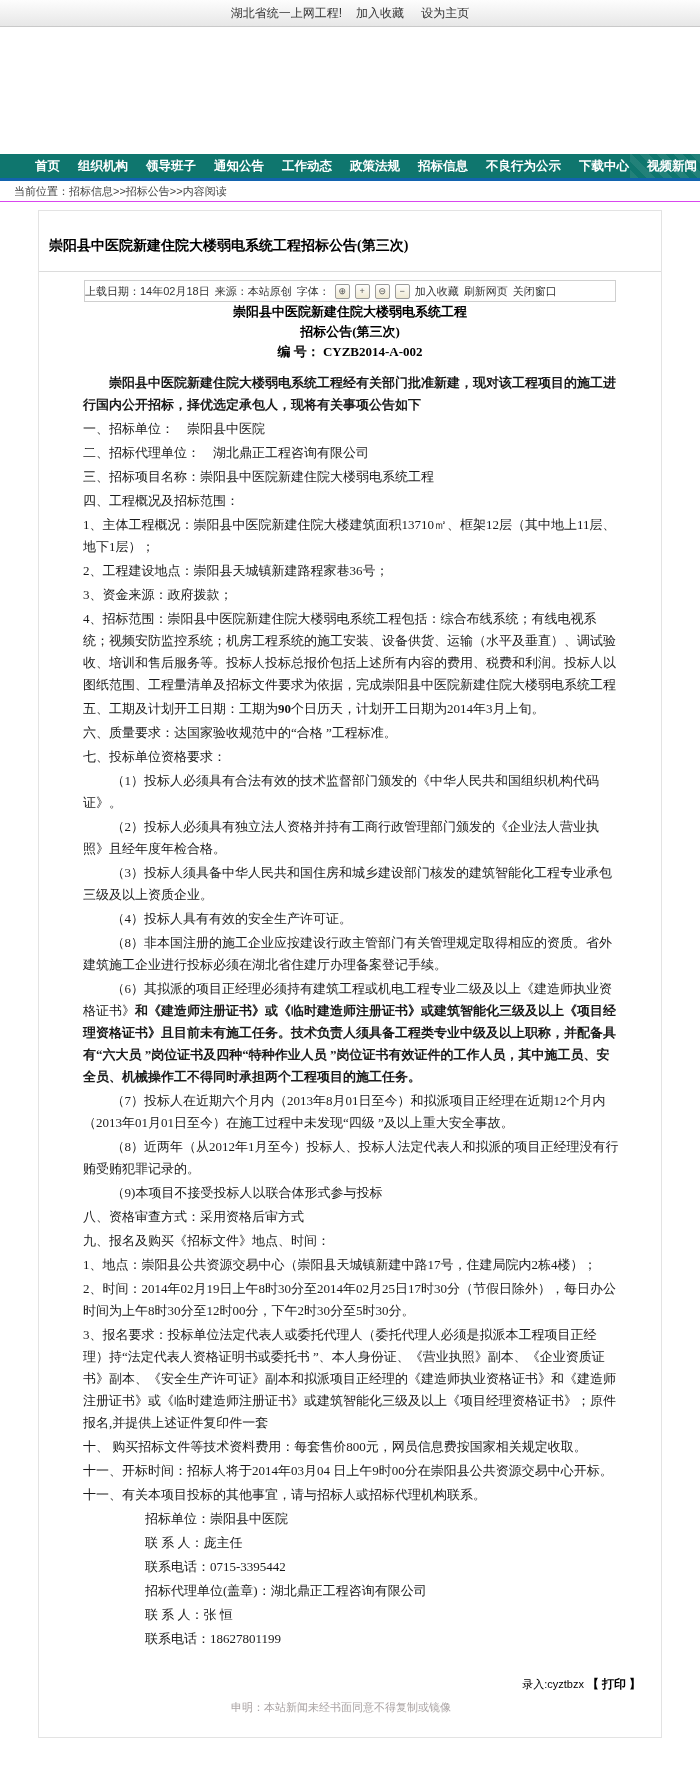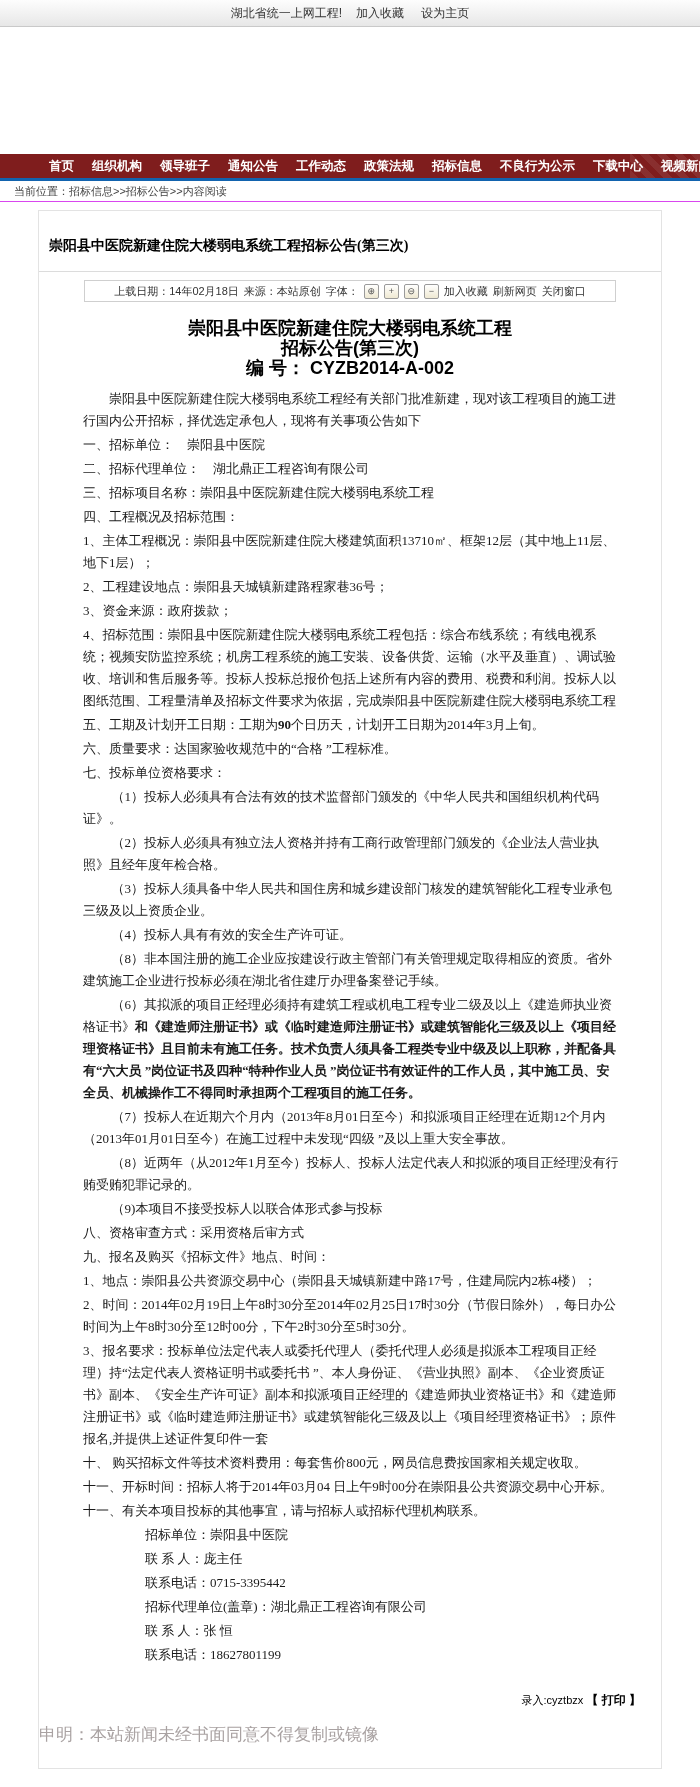--- a/index.html
+++ b/index.html
@@ -17,24 +17,24 @@
     display:flex;justify-content:center;align-items:center;
     padding:0 14px;
     font-size:12px;color:#333;
   }
   .topbar a{color:#333;text-decoration:none;margin-left:14px;}
   
   .banner-space{height:127px;background:#fff;}
   
   .nav{
     height:24px;
-    background:#7f1d1d;
+    background:#0f766e;
     border-bottom:3px solid #1263ae;
     display:flex;align-items:center;
-    padding-left:40px;
+    padding-left:26px;
     position:relative;overflow:hidden;
   }
   .nav-item{
     color:#fff;font-size:12.5px;font-weight:bold;
     padding:0 9px;text-decoration:none;white-space:nowrap;
   }
   .nav-deco{
     position:absolute;right:0;top:0;height:100%;width:70px;
     background:repeating-linear-gradient(45deg,rgba(255,255,255,.08) 0 6px,rgba(255,255,255,0) 6px 12px);
   }
@@ -56,60 +56,60 @@
     text-align:left;
     font-family:"Liberation Serif", serif;
     font-size:14px;font-weight:bold;color:#000;
     padding:26px 10px 16px 10px;
   }
   .title-divider{border:none;border-top:1px solid #dcdcdc;margin:0;}
   .meta-bar{
     width:530px;height:20px;
     margin:8px auto 0 auto;
     border:1px solid #cfcfcf;
-    display:flex;justify-content:center;align-items:center;
+    display:flex;align-items:center;
     gap:5px;font-size:11px;color:#333;white-space:nowrap;
   }
   .meta-bar a{color:#333;text-decoration:none;}
   .ico{
     display:inline-block;width:13px;height:13px;
     border:1px solid #9a9a9a;border-radius:2px;
     background:linear-gradient(#ffffff,#efe9d2);
     font-size:9px;line-height:12px;text-align:center;color:#555;
     cursor:pointer;
   }
   .article-heading{
     text-align:center;
-    font-family:Liberation Sans, sans-serif;
+    font-family:Liberation Serif, serif;
     font-weight:bold;color:#000;
-    font-size:18px;line-height:20px;
-    margin-top:16px;
+    font-size:13px;line-height:20px;
+    margin-top:0;
   }
   .article-body{
     margin-top:10px;
     padding:0 42px 0 44px;
     font-family:"Liberation Serif", serif;
     font-size:13px;line-height:22px;color:#1a1a1a;
     text-align:left;
   }
   .para{margin:2px 0;}
-  .p-first{text-indent:2em;}
+  .p-first{text-indent:2em;font-weight:bold;}
   .p-sub{text-indent:2.2em;}
   .p-contact{padding-left:62px;}
   .p-date{padding-left:62px;margin-top:24px;}
   .entry-line{
     margin-top:26px;
     text-align:right;padding-right:20px;
     font-size:11px;color:#000;
   }
-  .entry-line .print{font-weight:bold;font-size:12px;cursor:pointer;}
+  .entry-line .print{font-weight:bold;font-size:12px;cursor:pointer;font-family:Liberation Serif, serif;}
   .notice-line{
-    margin-top:14px;
-    text-align:left;padding-right:18px;
-    font-size:17px;color:#a9a2a2;
+    margin-top:7px;
+    text-align:center;padding-right:18px;
+    font-size:11px;color:#a9a2a2;
   }
 </style>
 </head>
 <body>
 
 <div class="topbar">
   <span>湖北省统一上网工程!</span>
   <span>
     <a href="#">加入收藏</a>
     <a href="#">设为主页</a>

